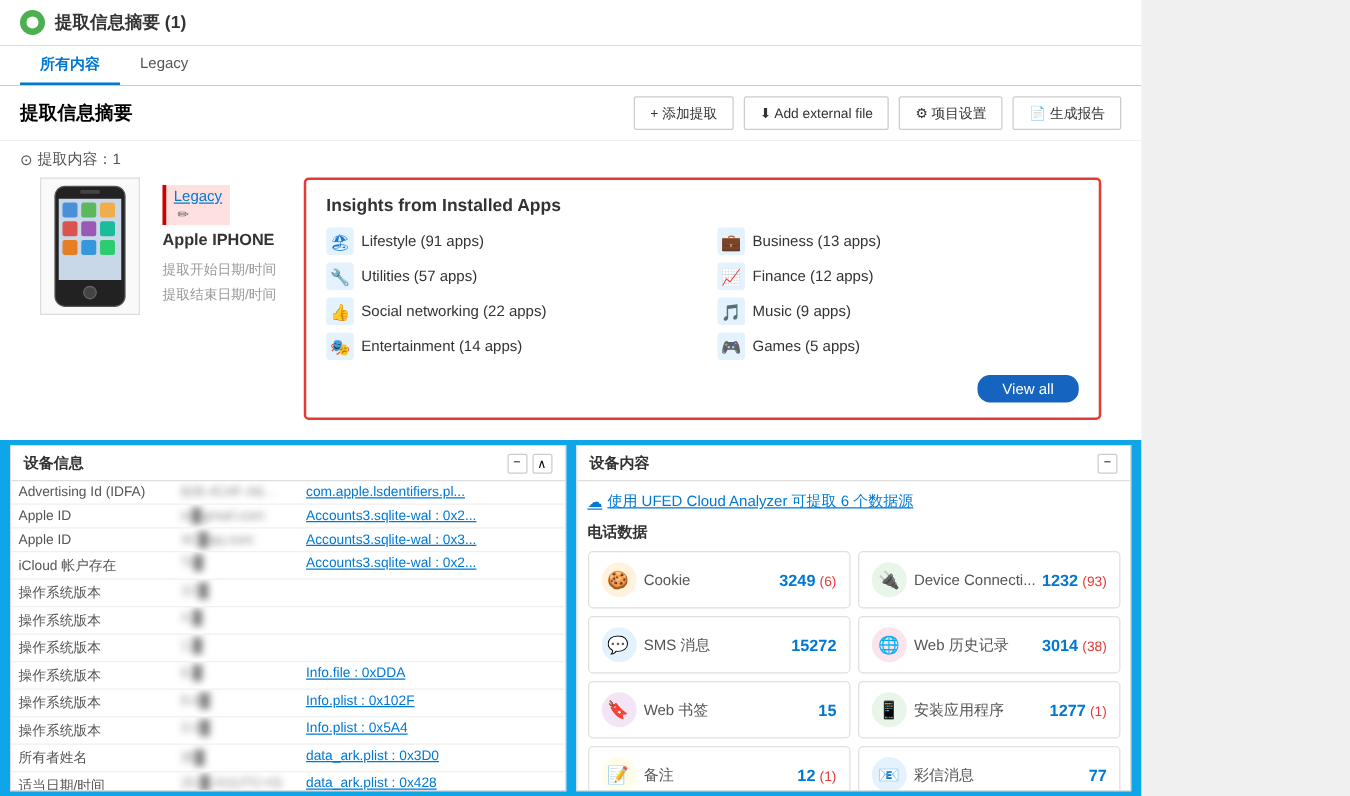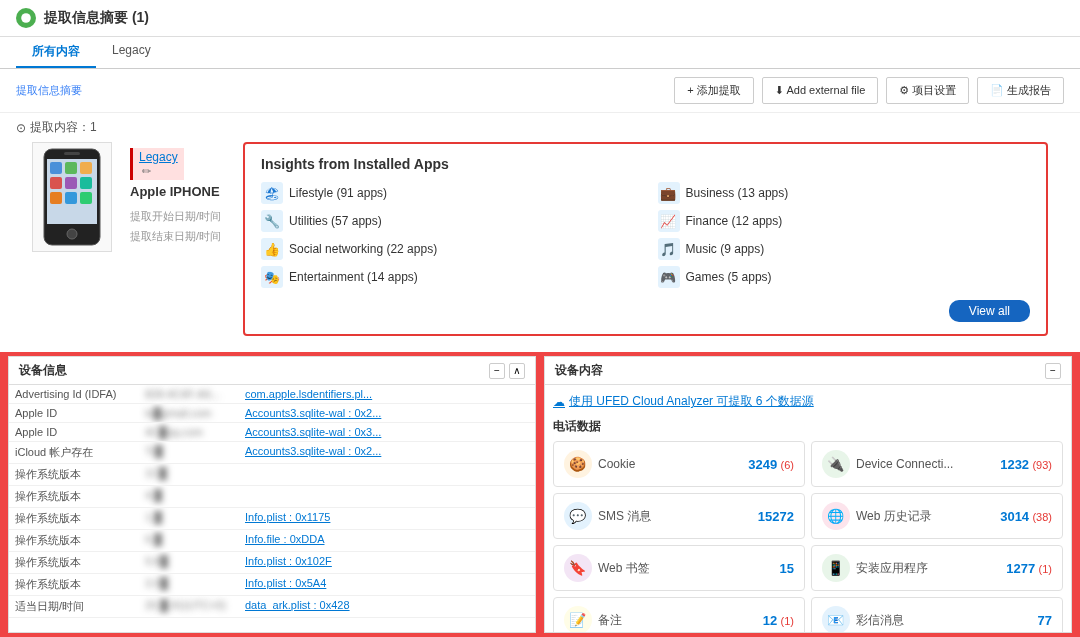--- a/index.html
+++ b/index.html
@@ -1,33 +1,33 @@
 <!DOCTYPE html>
 <html><head>
   <meta charset="utf-8">
   <style>
     * { box-sizing: border-box; margin: 0; padding: 0; }
     body { font-family: 'Segoe UI', Arial, sans-serif; font-size: 12px; background: #f0f0f0; color: #333; width: 1080px; height: 637px; overflow: hidden; }
     
-    .app-container { width: 1080px; height: 637px; background: #fff; display: flex; flex-direction: column; }
+    .app-container { width: 913px; height: 637px; background: #fff; display: flex; flex-direction: column; }
     
     
     .header { padding: 8px 16px; border-bottom: 1px solid #ddd; display: flex; align-items: center; gap: 8px; background: #fff; }
     .header-icon { width: 20px; height: 20px; border-radius: 50%; background: #4CAF50; display: flex; align-items: center; justify-content: center; }
     .header-icon svg { width: 12px; height: 12px; fill: white; }
     .header-title { font-size: 14px; font-weight: 600; color: #333; }
     
     
     .tabs { display: flex; border-bottom: 1px solid #ccc; background: #fff; padding: 0 16px; }
     .tab { padding: 6px 16px; cursor: pointer; font-size: 12px; border-bottom: 2px solid transparent; color: #555; }
     .tab.active { border-bottom: 2px solid #0078d4; color: #0078d4; font-weight: 600; }
     
     
     .toolbar { display: flex; align-items: center; justify-content: space-between; padding: 8px 16px; background: #fff; border-bottom: 1px solid #eee; }
-    .toolbar-title { font-size: 11px; font-weight: 400; color: #3b82f6; }
+    .toolbar-title { font-size: 15px; font-weight: 700; color: #000000; }
     .toolbar-buttons { display: flex; gap: 8px; }
     .btn { padding: 5px 12px; border: 1px solid #ccc; background: #fff; cursor: pointer; font-size: 11px; border-radius: 2px; display: flex; align-items: center; gap: 4px; color: #333; }
     
     
     .extraction-section { background: #fff; margin: 0; padding: 0 16px 8px 16px; }
     .extraction-header { padding: 6px 0; font-size: 12px; color: #555; display: flex; align-items: center; gap: 4px; }
     
     .main-content { display: flex; padding: 0 16px 8px 16px; gap: 16px; background: #fff; }
     
     
@@ -42,21 +42,21 @@
     
     
     .insights-panel { border: 2px solid #e53935; border-radius: 4px; padding: 12px 16px; flex: 1; min-width: 400px; }
     .insights-title { font-size: 14px; font-weight: 700; color: #333; margin-bottom: 10px; }
     .insights-grid { display: grid; grid-template-columns: 1fr 1fr; gap: 6px 24px; margin-bottom: 12px; }
     .insight-item { display: flex; align-items: center; gap: 6px; font-size: 12px; color: #333; }
     .insight-icon { width: 22px; height: 22px; background: #e3f2fd; border-radius: 3px; display: flex; align-items: center; justify-content: center; color: #1976d2; font-size: 13px; flex-shrink: 0; }
     .view-all-btn { background: #1565c0; color: white; border: none; padding: 4px 20px; border-radius: 10px; cursor: pointer; font-size: 12px; float: right; }
     
     
-    .bottom-panels { display: flex; gap: 0; flex: 1; overflow: hidden; background: #ef4444; }
+    .bottom-panels { display: flex; gap: 0; flex: 1; overflow: hidden; background: #0ea5e9; }
     
     .device-info-panel { flex: 1; background: #fff; border: 1px solid #ddd; margin: 4px 4px 4px 8px; overflow: hidden; display: flex; flex-direction: column; }
     .panel-header { background: #fff; padding: 5px 10px; border-bottom: 1px solid #ddd; font-size: 12px; font-weight: 600; color: #333; display: flex; align-items: center; justify-content: space-between; }
     .panel-controls { display: flex; align-items: center; gap: 4px; }
     .panel-ctrl-btn { width: 16px; height: 16px; border: 1px solid #ccc; background: #fff; cursor: pointer; display: flex; align-items: center; justify-content: center; font-size: 10px; border-radius: 2px; }
     
     .info-table { width: 100%; overflow-y: auto; flex: 1; }
     .info-row { display: grid; grid-template-columns: 130px 100px 1fr; border-bottom: 1px solid #f0f0f0; font-size: 11px; }
     .info-cell { padding: 3px 6px; overflow: hidden; text-overflow: ellipsis; white-space: nowrap; }
     .info-cell-label { color: #555; }
@@ -226,36 +226,40 @@
           <div class="info-cell info-cell-label">操作系统版本</div>
           <div class="info-cell info-cell-value blurred">1C█</div>
         </div>
         <div class="info-row">
           <div class="info-cell info-cell-label">操作系统版本</div>
           <div class="info-cell info-cell-value blurred">4.█</div>
         </div>
         <div class="info-row">
           <div class="info-cell info-cell-label">操作系统版本</div>
           <div class="info-cell info-cell-value blurred">1.█</div>
-          <div class="info-cell info-cell-link">Info.plist : 0x1175</div>
         </div>
         <div class="info-row">
           <div class="info-cell info-cell-label">操作系统版本</div>
           <div class="info-cell info-cell-value blurred">6.█</div>
           <div class="info-cell info-cell-link">Info.file : 0xDDA</div>
         </div>
         <div class="info-row">
           <div class="info-cell info-cell-label">操作系统版本</div>
           <div class="info-cell info-cell-value blurred">9.8█</div>
           <div class="info-cell info-cell-link">Info.plist : 0x102F</div>
         </div>
         <div class="info-row">
           <div class="info-cell info-cell-label">操作系统版本</div>
           <div class="info-cell info-cell-value blurred">3.0█</div>
           <div class="info-cell info-cell-link">Info.plist : 0x5A4</div>
+        </div>
+        <div class="info-row">
+          <div class="info-cell info-cell-label">所有者姓名</div>
+          <div class="info-cell info-cell-value blurred">何█</div>
+          <div class="info-cell info-cell-link">data_ark.plist : 0x3D0</div>
         </div>
         <div class="info-row">
           <div class="info-cell info-cell-label">适当日期/时间</div>
           <div class="info-cell info-cell-value blurred">20.█:41(UTC+0)</div>
           <div class="info-cell info-cell-link">data_ark.plist : 0x428</div>
         </div>
 
       </div>
     </div>
 

